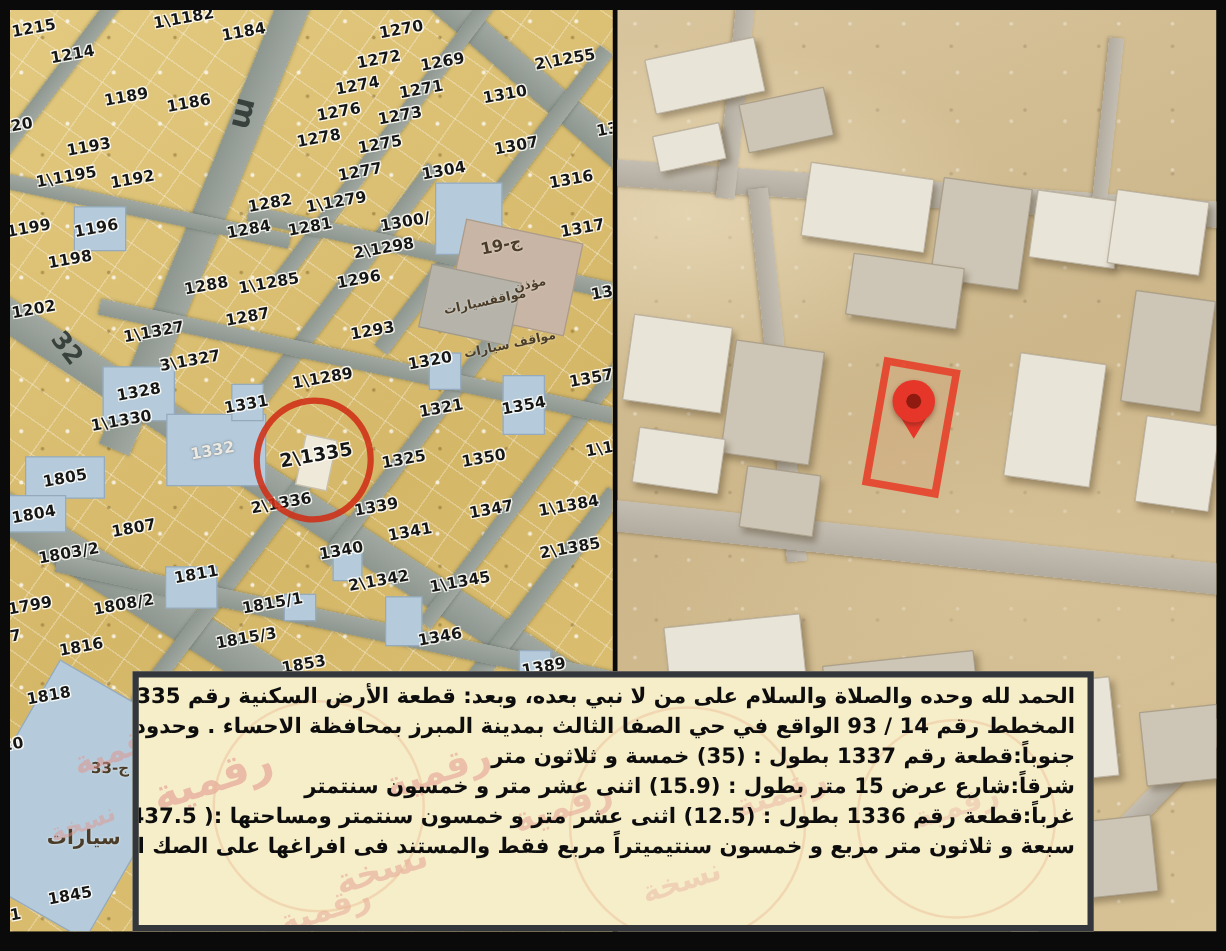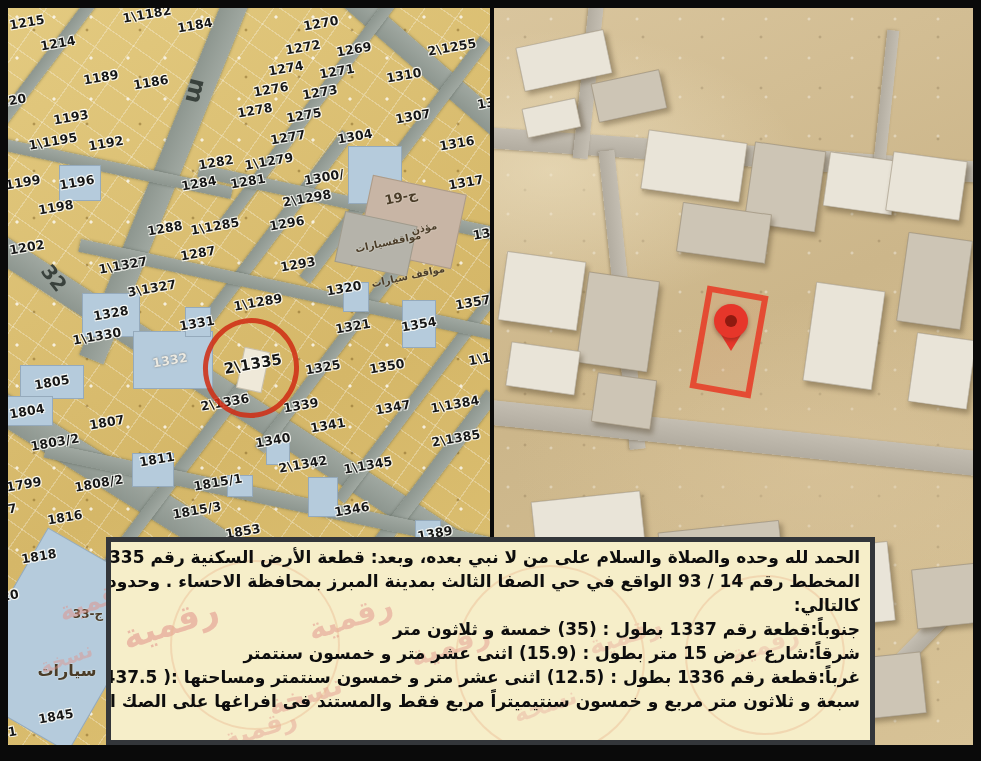--- a/index.html
+++ b/index.html
@@ -250,21 +250,20 @@
         <span class="wm" style="left: 514px; top: 93px; font-size: 26px; opacity: 0.32; transform: translate(-50%, -50%) rotate(-18deg);">رقمية</span>
         <span class="wm" style="left: 434px; top: 163px; font-size: 24px; opacity: 0.3; transform: translate(-50%, -50%) rotate(-18deg);">نسخة</span>
         <span class="wm" style="left: 654px; top: 103px; font-size: 24px; opacity: 0.28; transform: translate(-50%, -50%) rotate(-18deg);">رقمية</span>
         <div class="wm-ring" style="left: 59px; top: 18px; width: 170px; height: 170px;"></div>
         <div class="wm-ring" style="left: 344px; top: 23px; width: 190px; height: 190px;"></div>
         <div class="wm-ring" style="left: 574px; top: 33px; width: 160px; height: 160px;"></div>
       </div>
     <div class="deed-lines" id="deedLines">
         <div class="deed-line">الحمد لله وحده والصلاة والسلام على من لا نبي بعده، وبعد: قطعة الأرض السكنية رقم 1335 / 2 من</div>
         <div class="deed-line">المخطط رقم 14 / 93 الواقع في حي الصفا الثالث بمدينة المبرز بمحافظة الاحساء . وحدودها وأطوالها</div>
-        <div class="deed-line">كالتالي:</div>
         <div class="deed-line">جنوباً:قطعة رقم 1337 بطول : (35) خمسة و ثلاثون متر</div>
         <div class="deed-line">شرقاً:شارع عرض 15 متر بطول : (15.9) اثنى عشر متر و خمسون سنتمتر</div>
         <div class="deed-line">غرباً:قطعة رقم 1336 بطول : (12.5) اثنى عشر متر و خمسون سنتمتر ومساحتها :( 437.5) أربعمائة و</div>
         <div class="deed-line">سبعة و ثلاثون متر مربع و خمسون سنتيميتراً مربع فقط والمستند فى افراغها على الصك الصادر من برقم</div>
       </div>
   </div>
 
 </div>
 
 </body></html>

